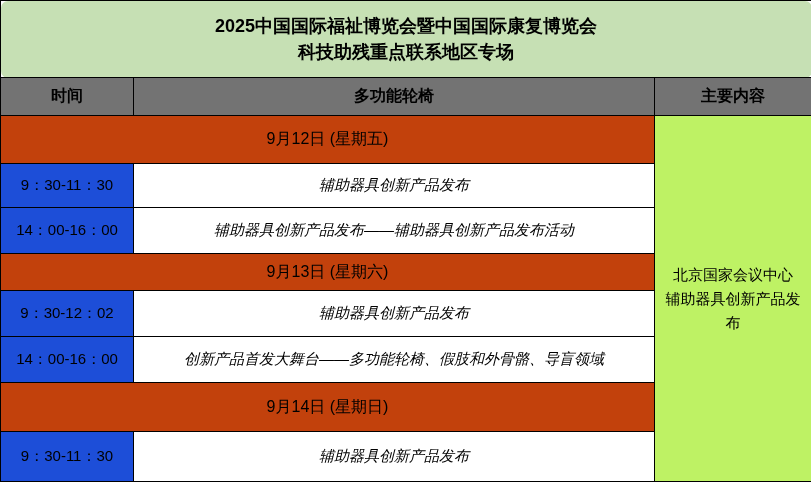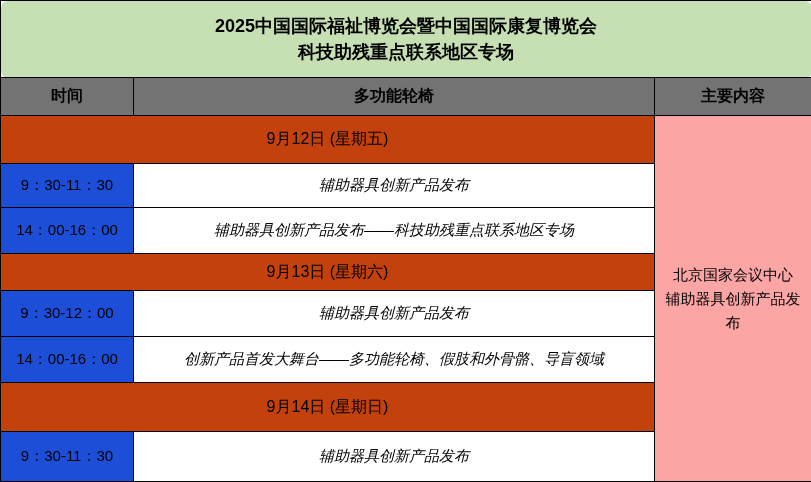--- a/index.html
+++ b/index.html
@@ -52,21 +52,21 @@
     margin-top: 36px;
   }
   .content-cell {
     font-size: 15px;
     background: #ffffff;
     font-style: italic;
   }
   .location-cell {
     font-size: 15px;
     line-height: 24px;
-    background: #fca5a5;
+    background: #bef264;
   }
 </style>
 </head>
 <body>
 
 <div class="page">
   <table class="schedule">
     <colgroup>
       <col style="width:133px">
       <col style="width:521px">
@@ -95,29 +95,29 @@
       </td>
     </tr>
 
     <tr style="height:43px">
       <td class="time-cell">9：30-11：30</td>
       <td class="content-cell">辅助器具创新产品发布</td>
     </tr>
 
     <tr style="height:45px">
       <td class="time-cell">14：00-16：00</td>
-      <td class="content-cell">辅助器具创新产品发布——科技助残重点联系地区专场</td>
+      <td class="content-cell">辅助器具创新产品发布——辅助器具创新产品发布活动</td>
     </tr>
 
     <tr style="height:37px">
       <td class="date-cell" colspan="2">9月13日 (星期六)</td>
     </tr>
 
     <tr style="height:45px">
-      <td class="time-cell">9：30-12：00</td>
+      <td class="time-cell">9：30-12：02</td>
       <td class="content-cell">辅助器具创新产品发布</td>
     </tr>
 
     <tr style="height:45px">
       <td class="time-cell">14：00-16：00</td>
       <td class="content-cell">创新产品首发大舞台——多功能轮椅、假肢和外骨骼、导盲领域</td>
     </tr>
 
     <tr style="height:48px">
       <td class="date-cell" colspan="2">9月14日 (星期日)</td>

